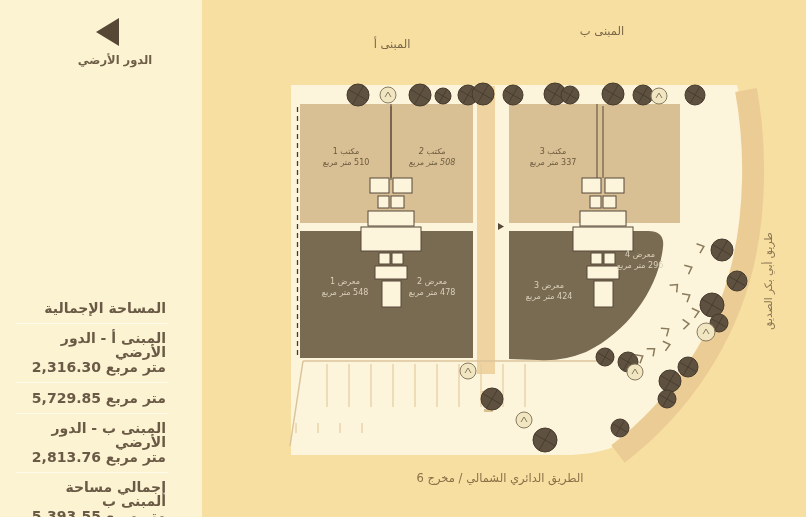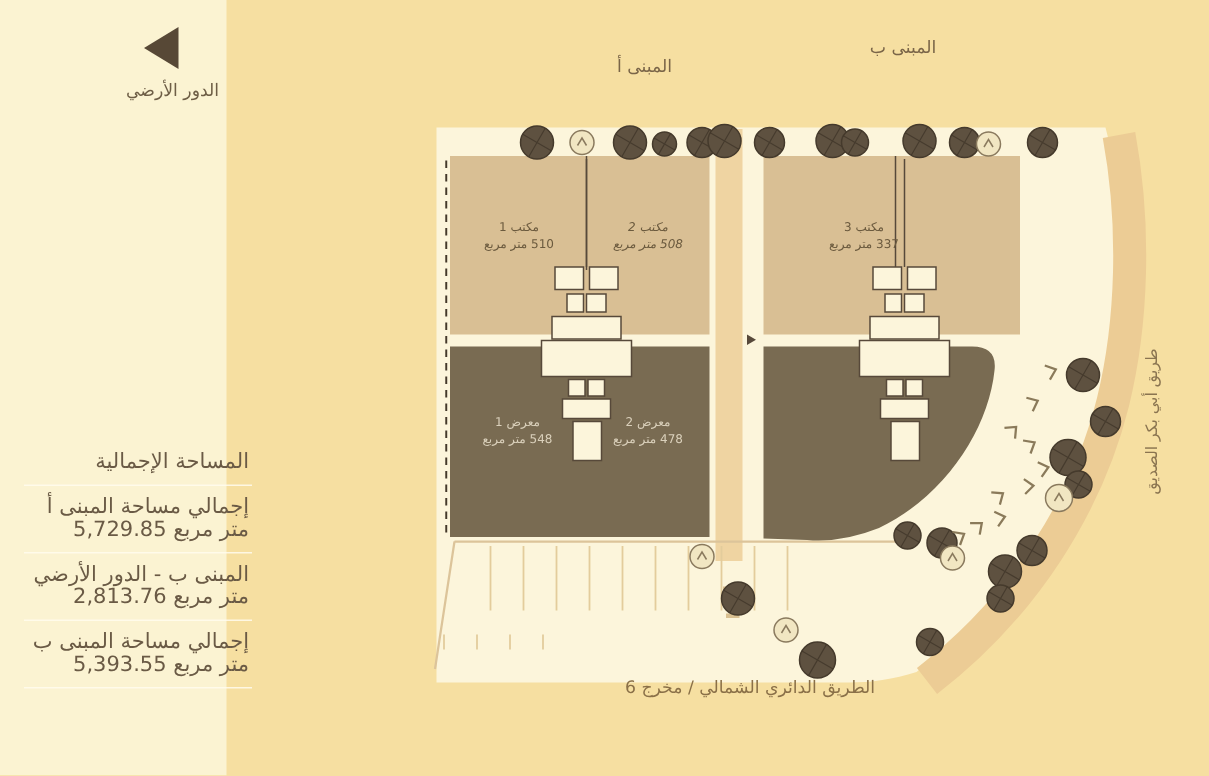--- a/index.html
+++ b/index.html
@@ -5,22 +5,23 @@
   * { margin:0; padding:0; box-sizing:border-box; }
   html,body { width:806px; height:517px; overflow:hidden; }
   body {
     font-family:"DejaVu Sans","Liberation Sans",sans-serif;
     background:#F6DFA1;
     position:relative;
     color:#6A5A45;
   }
   .stage { position:absolute; inset:0; width:806px; height:517px; }
   .panel {
-    position:absolute; left:0; top:0; width:151px; height:517px;
+    position:absolute; left:0; top:0; width:202px; height:517px;
     background:#FBF3D2;
+    font-weight:bold;
   }
   .tri {
     position:absolute; left:96px; top:18px;
     width:0; height:0;
     border-right:23px solid #574836;
     border-top:14px solid transparent;
     border-bottom:14px solid transparent;
   }
   .floor-label {
     position:absolute; left:40px; top:53px; width:150px;
@@ -247,54 +248,65 @@
         <path d="M-4,-5 L2,0 L-4,5" fill="none" stroke="#8A7A5A" stroke-width="1.5" transform="translate(702 247) rotate(-20)"></path>
       </g>
   </svg>
 
   <div class="panel">
     <div class="tri"></div>
     <div class="floor-label">الدور الأرضي</div>
     <div class="stats">
       <div class="stats-header">المساحة الإجمالية</div>
       <div class="stat-item">
-        <div>إجمالي مساحة المبنى أ</div>
+        <div>المبنى أ - الدور الأرضي</div>
+        <div class="stat-value" dir="ltr">2,316.30 متر مربع</div>
+      </div>
+      <div class="stat-item">
         <div class="stat-value" dir="ltr">5,729.85 متر مربع</div>
       </div>
       <div class="stat-item">
         <div>المبنى ب - الدور الأرضي</div>
         <div class="stat-value" dir="ltr">2,813.76 متر مربع</div>
       </div>
       <div class="stat-item">
         <div>إجمالي مساحة المبنى ب</div>
         <div class="stat-value" dir="ltr">5,393.55 متر مربع</div>
       </div>
     </div>
   </div>
 
-  <div class="lbl bldg-label" style="left:358px; top:37px;text-align:right;">المبنى أ</div>
+  <div class="lbl bldg-label" style="left:347px; top:37px;">المبنى أ</div>
   <div class="lbl bldg-label" style="left:557px; top:24px;">المبنى ب</div>
 
   <div class="lbl unit office" style="left:300px; top:147px;">
     <div>مكتب 1</div>
     <div>510 متر مربع</div>
   </div>
   <div class="lbl unit office" style="left:386px; top:147px;font-style:italic;">
     <div>مكتب 2</div>
     <div>508 متر مربع</div>
   </div>
-  <div class="lbl unit office" style="left:530px; top:147px;text-align:center;">
+  <div class="lbl unit office" style="left:507px; top:147px;text-align:center;">
     <div>مكتب 3</div>
     <div>337 متر مربع</div>
   </div>
   <div class="lbl unit showroom" style="left:299px; top:277px;">
     <div>معرض 1</div>
     <div>548 متر مربع</div>
   </div>
   <div class="lbl unit showroom" style="left:386px; top:277px;text-align:center;">
     <div>معرض 2</div>
     <div>478 متر مربع</div>
   </div>
-
-  <div class="lbl road-bottom" style="left:360px; top:451px;">الطريق الدائري الشمالي / مخرج 6</div>
+  <div class="lbl unit showroom" style="left:503px; top:281px;">
+    <div>معرض 3</div>
+    <div>424 متر مربع</div>
+  </div>
+  <div class="lbl unit showroom" style="left:594px; top:250px;">
+    <div>معرض 4</div>
+    <div>296 متر مربع</div>
+  </div>
+
+  <div class="lbl road-bottom" style="left:360px; top:471px;">الطريق الدائري الشمالي / مخرج 6</div>
   <div class="lbl road-right" style="left:683px; top:275px;">طريق أبي بكر الصديق</div>
 
 </div>
 
 </body></html>

